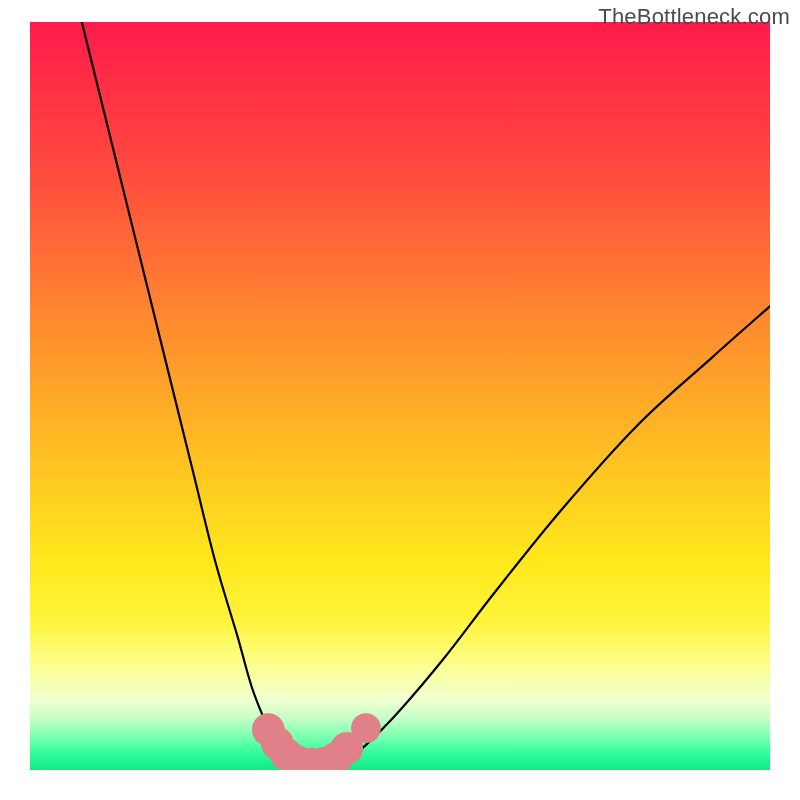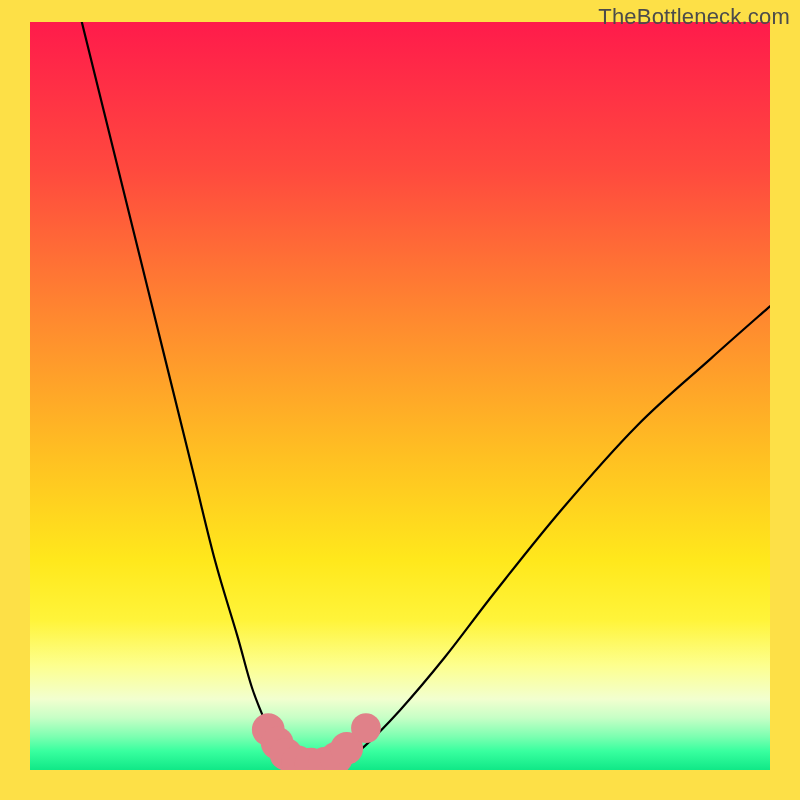--- a/index.html
+++ b/index.html
@@ -8,21 +8,21 @@
     width: 800px;
     height: 800px;
     overflow: hidden;
     background: #000;
     font-family: Arial, Helvetica, sans-serif;
   }
   .frame {
     position: absolute;
     left: 0; top: 0;
     width: 800px; height: 800px;
-    background: #fde047;
+    background: #ffffff;
   }
   .plot {
     position: absolute;
     left: 30px;
     top: 22px;
     width: 740px;
     height: 748px;
   }
   .plot svg {
     display: block;

